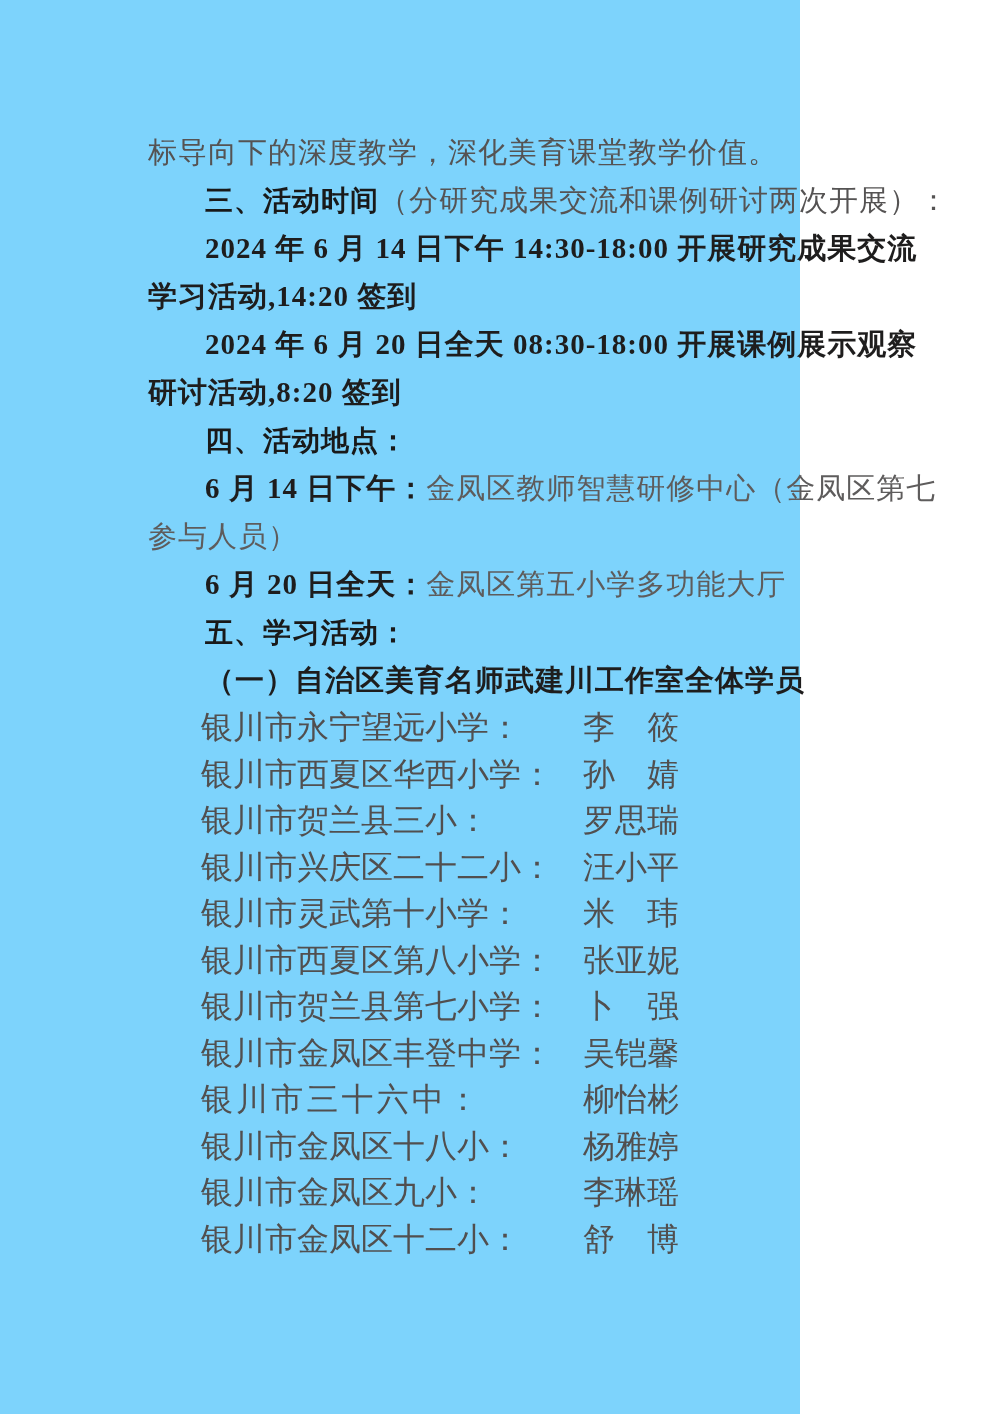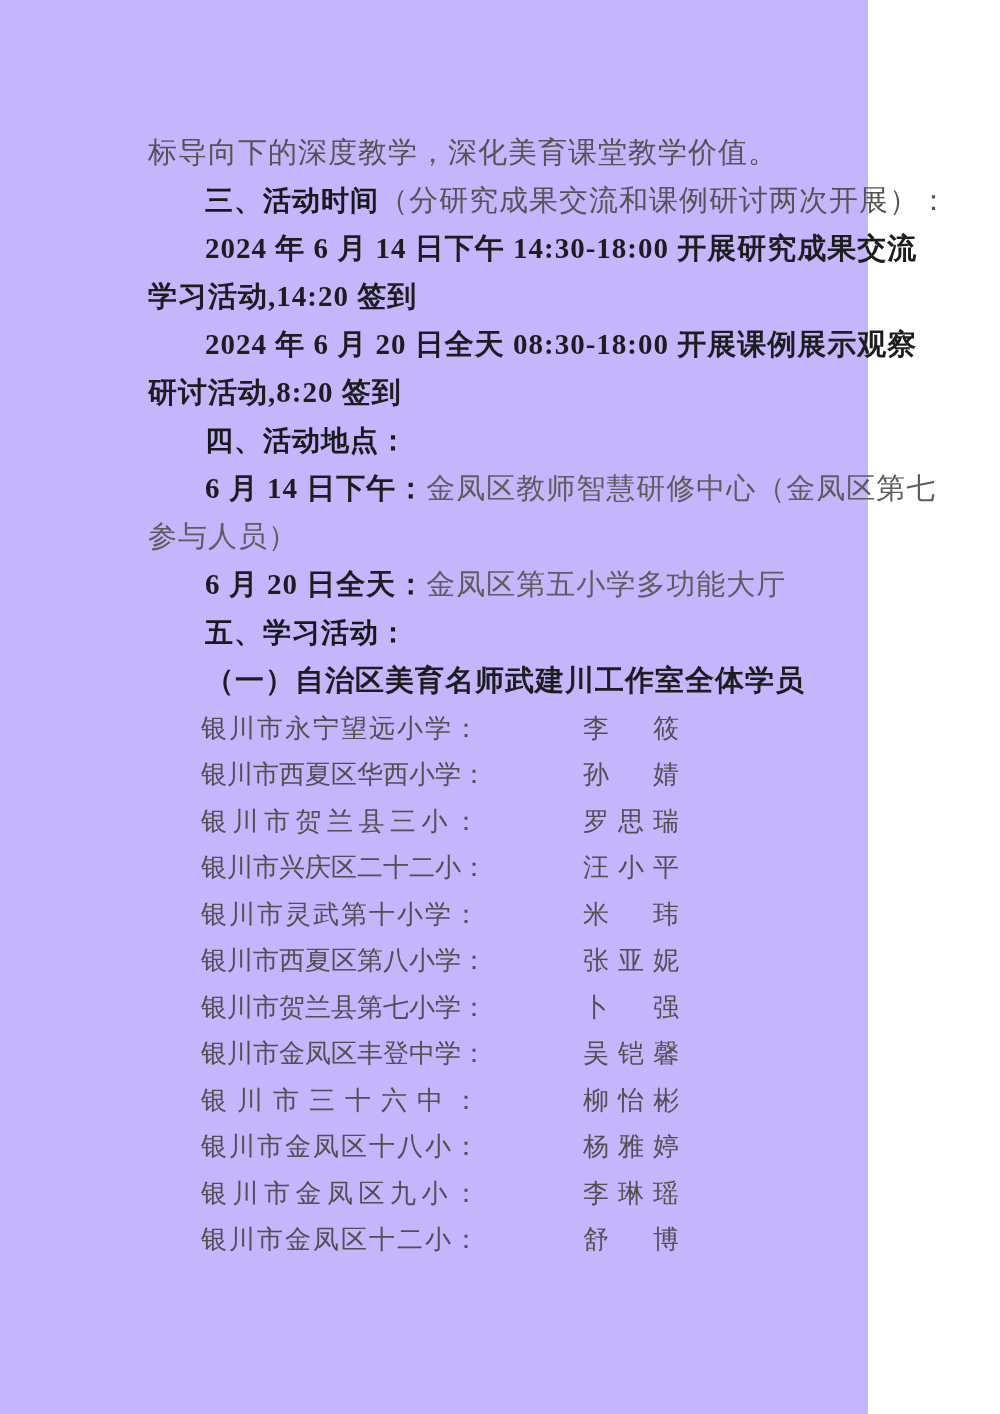--- a/index.html
+++ b/index.html
@@ -10,23 +10,23 @@
   body {
     width: 1000px;
     height: 1414px;
     position: relative;
     overflow: hidden;
     font-family: "Liberation Serif", "DejaVu Serif", serif;
   }
   .page {
     position: absolute;
     left: 0; top: 0;
-    width: 868px;
+    width: 800px;
     height: 1414px;
-    background: #c4b5fd;
+    background: #7dd3fc;
   }
   .doc {
     position: absolute;
     left: 148px;
     top: 128px;
     width: 760px;
   }
   .ln {
     margin: 0;
     font-size: 29px;
@@ -52,21 +52,21 @@
   .light { color: #5e5c5c; }
   
   .roster {
     margin-left: 53px;
     margin-top: 1px;
   }
   .row {
     display: flex;
     align-items: center;
     height: 46.5px;
-    font-size: 26px;
+    font-size: 32px;
     color: #514f4f;
     letter-spacing: 0;
   }
   .school {
     display: inline-block;
     width: 278px;
     text-align: justify;
     text-align-last: justify;
     text-justify: inter-character;
     white-space: nowrap;

